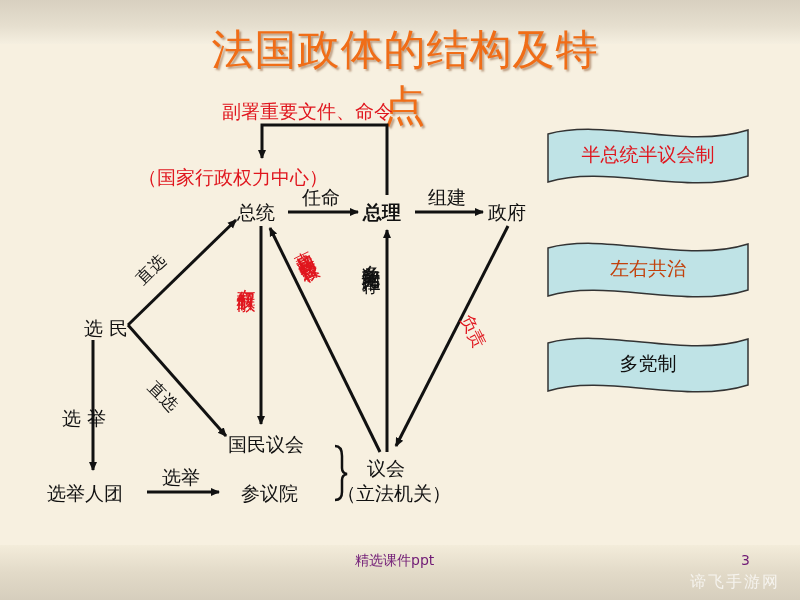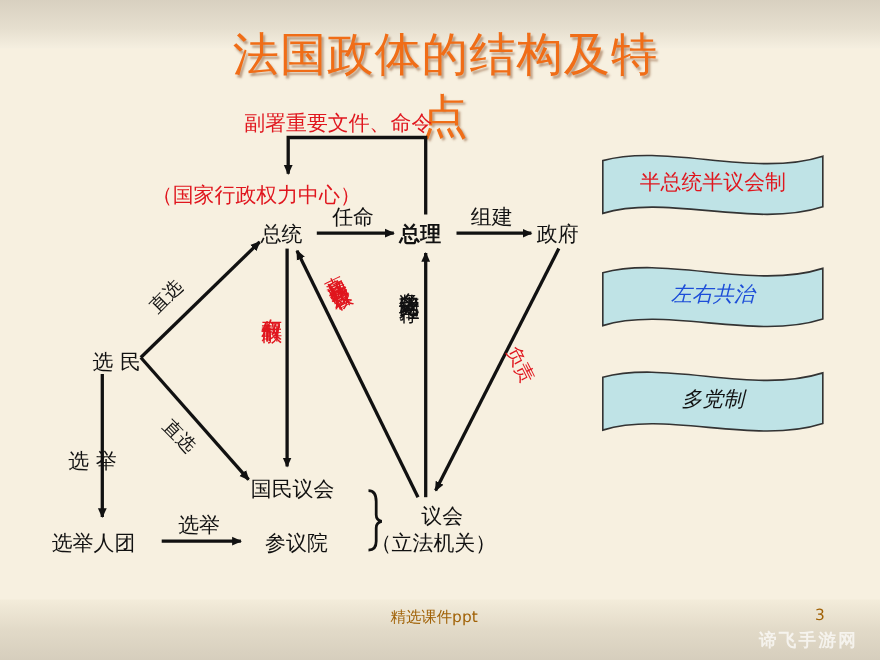--- a/index.html
+++ b/index.html
@@ -13,22 +13,22 @@
     font-size:42px;color:#f06d17;letter-spacing:1px;
     text-shadow:2px 2px 2px rgba(120,60,20,0.45);font-weight:normal;}
   .t{position:absolute;font-size:19px;color:#111;white-space:nowrap;}
   .red{color:#e0161e;}
   .vert{writing-mode:vertical-rl;text-orientation:upright;letter-spacing:2px;}
   svg.arrows{position:absolute;left:0;top:0;}
   .banner{position:absolute;left:546px;width:204px;height:60px;}
   .banner svg{position:absolute;left:0;top:0;}
   .banner span{position:absolute;left:0;top:0;width:204px;line-height:60px;
     text-align:center;font-size:19px;}
-  .footer{position:absolute;top:552px;font-size:14px;color:#a16207;}
-  .wm{position:absolute;left:690px;top:572px;font-size:16px;color:rgba(255,255,255,0.7);font-weight:bold;letter-spacing:2px;}
+  .footer{position:absolute;top:552px;font-size:14px;color:#701a75;}
+  .wm{position:absolute;left:690px;top:572px;font-size:16px;color:rgba(255,255,255,0.7);font-weight:normal;letter-spacing:2px;}
 </style>
 </head>
 <body>
 
 <div class="bg-top"></div>
 <div class="bg-bottom"></div>
 
 <div class="title">法国政体的结构及特点</div>
 
 <svg class="arrows" width="800" height="600">
@@ -77,40 +77,40 @@
 <div class="t" style="left:84px;top:316px;">选 民</div>
 <div class="t" style="left:146px;top:385px;transform:rotate(45deg);font-size:17px;">直选</div>
 <div class="t" style="left:62px;top:406px;">选 举</div>
 
 <div class="t red vert" style="left:234px;top:274px;font-size:19px;">有权解散</div>
 <div class="t red vert" style="left:283px;top:245px;font-size:18px;transform:rotate(-26deg);transform-origin:top left;">直接和间接监督权</div>
 <div class="t vert" style="left:359px;top:250px;font-size:19px;">多数党团推荐</div>
 <div class="t red" style="left:456px;top:320px;transform:rotate(63deg);font-size:17px;">负责</div>
 
 <div class="t" style="left:228px;top:432px;">国民议会</div>
-<div class="t" style="left:383px;top:456px;text-align:right;">议会</div>
+<div class="t" style="left:367px;top:456px;text-align:right;">议会</div>
 <div class="t" style="left:337px;top:481px;">（立法机关）</div>
 <div class="t" style="left:47px;top:481px;">选举人团</div>
 <div class="t" style="left:162px;top:465px;">选举</div>
 <div class="t" style="left:241px;top:481px;">参议院</div>
 
-<div class="banner" style="top:136px;">
+<div class="banner" style="top:124px;">
   <svg width="204" height="66">
       <path d="M2,10 C60,-6 140,26 202,6 L202,52 C140,72 60,40 2,58 Z" fill="#bfe3e6" stroke="#333" stroke-width="1.5"></path>
     </svg>
   <span style="color:#e0161e;">半总统半议会制</span>
 </div>
 <div class="banner" style="top:238px;">
   <svg width="204" height="66">
       <path d="M2,10 C60,-6 140,26 202,6 L202,52 C140,72 60,40 2,58 Z" fill="#bfe3e6" stroke="#333" stroke-width="1.5"></path>
     </svg>
-  <span style="color:#1d4ed8;font-style:italic;">左右共治</span>
+  <span style="color:#c2410c;">左右共治</span>
 </div>
 <div class="banner" style="top:333px;">
   <svg width="204" height="66">
       <path d="M2,10 C60,-6 140,26 202,6 L202,52 C140,72 60,40 2,58 Z" fill="#bfe3e6" stroke="#333" stroke-width="1.5"></path>
     </svg>
-  <span style="color:#111;font-style:italic;">多党制</span>
+  <span style="color:#111;">多党制</span>
 </div>
 
 <div class="footer" style="left:355px;">精选课件ppt</div>
 <div class="footer" style="left:741px;">3</div>
 <div class="wm">谛飞手游网</div>
 
 </body></html>

